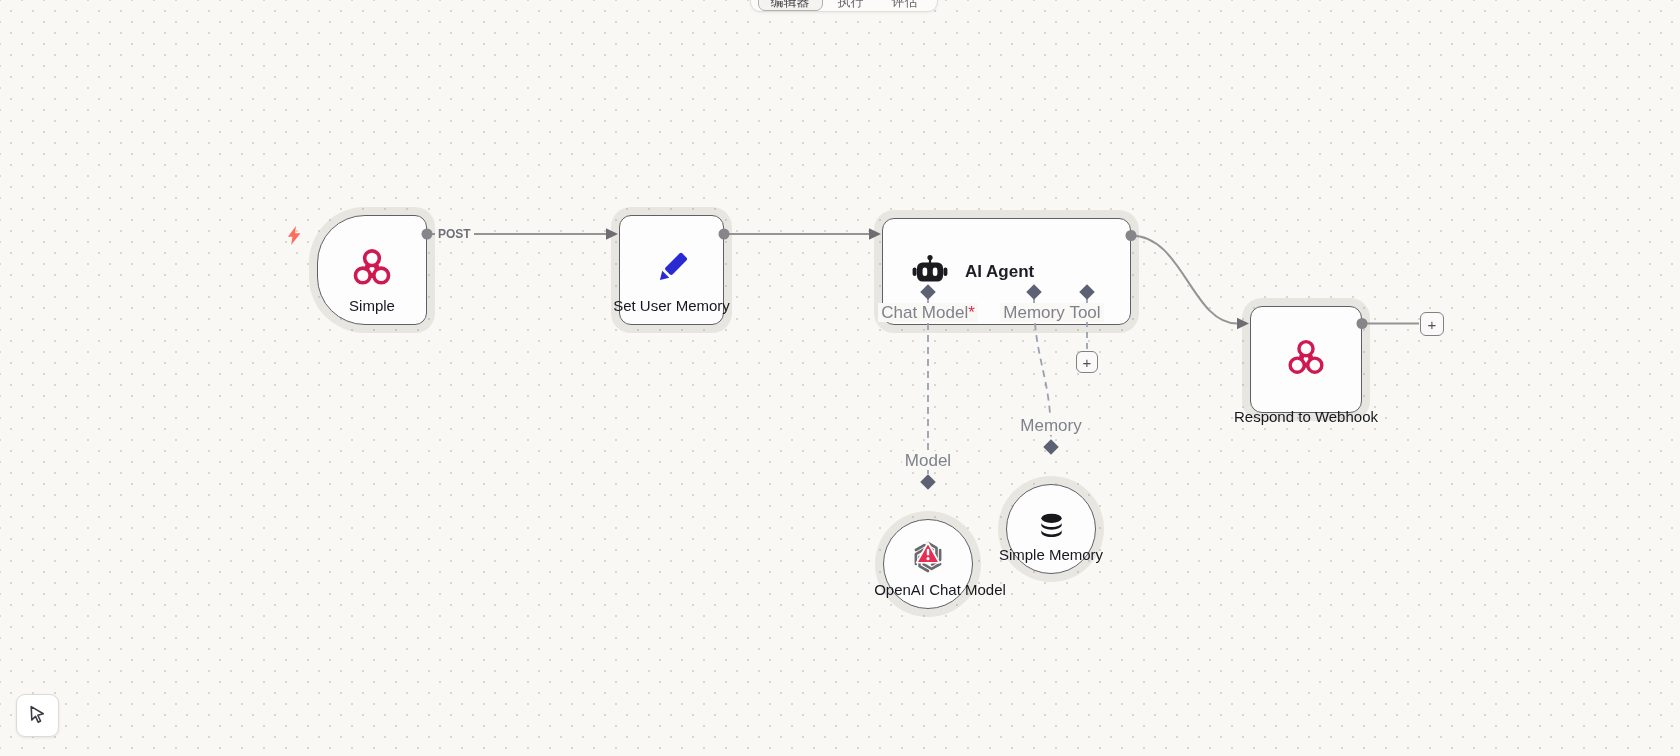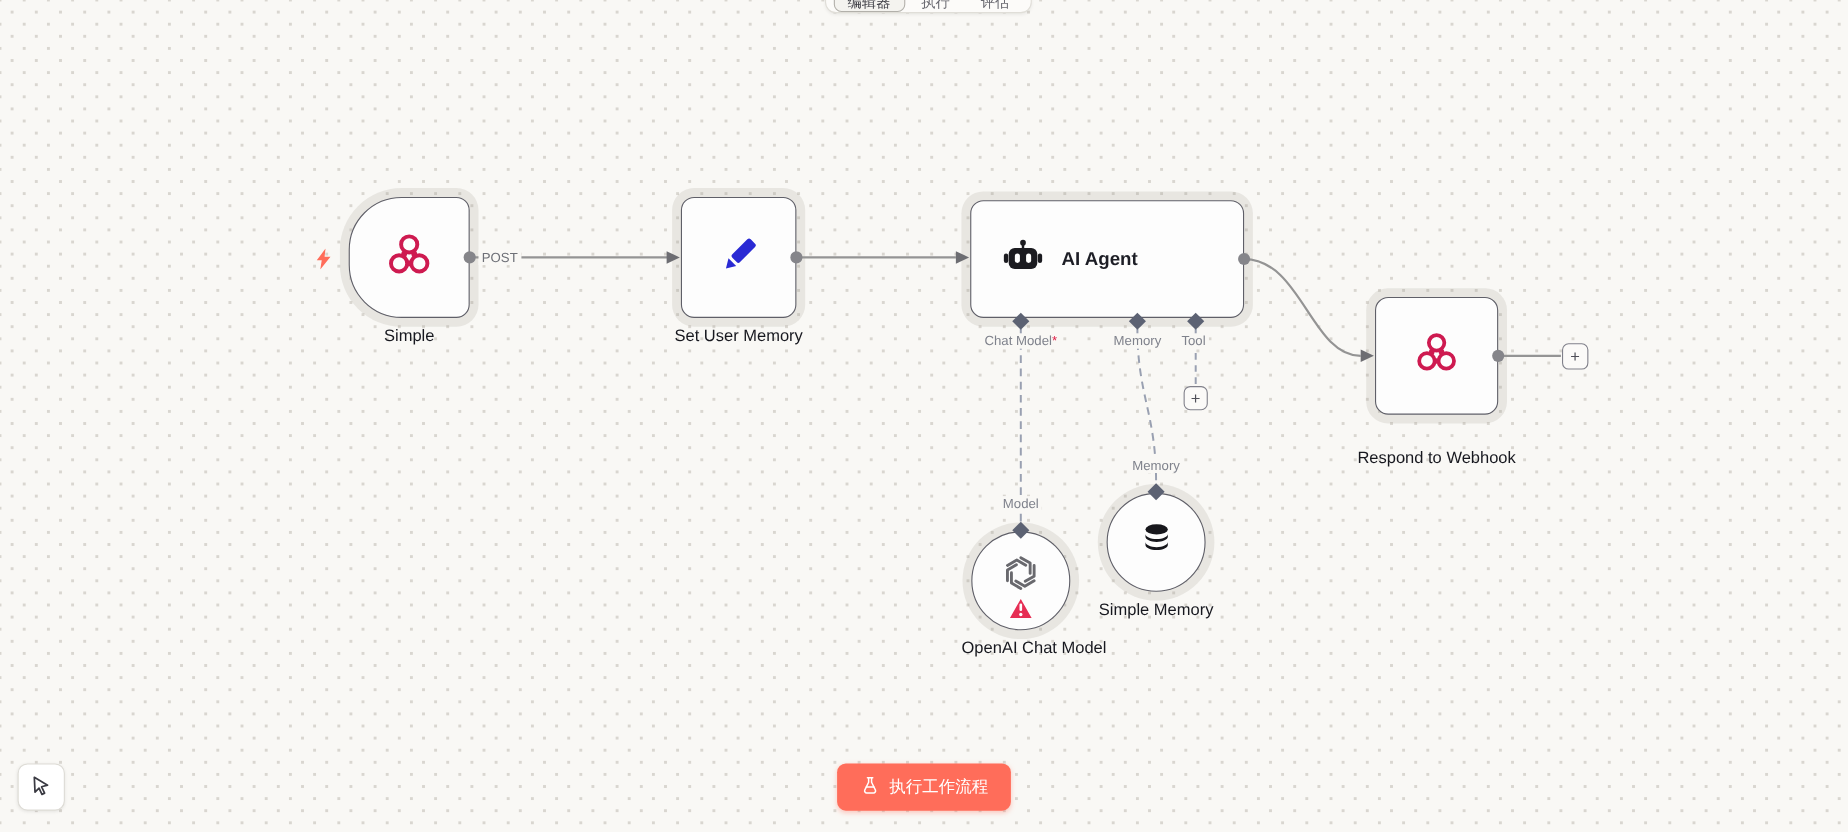--- a/index.html
+++ b/index.html
@@ -34,32 +34,33 @@
     padding: 17px 12px 3px;
   }
 
   
   .node {
     position: absolute; background: #fdfdfd;
     border: 1.7px solid #5f5f68; border-radius: 12px;
     box-shadow: 0 0 0 8px rgba(150,144,132,0.17);
     display: flex; align-items: center; justify-content: center;
     z-index: 10;
+    margin-top: 36px;
   }
   .node.trigger { border-radius: 48px 12px 12px 48px; }
   .node.round { border-radius: 50%; }
   .ai-agent-inner { display: flex; align-items: center; width: 100%; padding-left: 27px; gap: 15px; }
   .ai-agent-title { font-size: 17px; font-weight: 700; color: #1d1e26; }
 
   .nlabel {
     position: absolute; font-size: 15px; color: #17181f; text-align: center;
     z-index: 20; white-space: nowrap;
   }
   .clabel {
-    position: absolute; font-size: 12px; color: #7f828c; text-align: center;
+    position: absolute; font-size: 17px; color: #7f828c; text-align: center;
     z-index: 20; white-space: nowrap;
   }
   .clabel .bg { background: #f9f8f5; padding: 0 3px; }
   .required { color: #e0284e; }
 
   .elabel {
     position: absolute; font-size: 12px; color: #6e7077;
     background: #f9f8f5; padding: 0 3px; z-index: 20;
   }
 
@@ -117,21 +118,21 @@
         <g fill="#ce1a50">
           <circle cx="16" cy="19" r="2.3"></circle>
           <circle cx="24" cy="19" r="2.3"></circle>
           <circle cx="20" cy="26.5" r="2.3"></circle>
         </g>
       </svg>
     </span>
   </div>
   <div class="nlabel" style="left:317px; top:297px; width:110px;">Simple</div>
 
-  <div class="elabel" style="left:435px; top:227px;">POST</div>
+  <div class="elabel" style="left:435px; top:227px;font-weight:bold;">POST</div>
 
   <div class="node" style="left:619px; top:179px; width:105px; height:110px;">
     <span>
       <svg width="44" height="44" viewBox="0 0 40 40">
         <g transform="rotate(45 20 20)" fill="#2a2ad4">
           <rect x="15.5" y="4" width="9" height="21.5" rx="2"></rect>
           <path d="M15.5 28 L20 35.5 L24.5 28 Z"></path>
         </g>
       </svg>
     </span>
@@ -263,30 +264,20 @@
     <circle cx="1131" cy="235.5" r="5.5" fill="#85858a"></circle>
     <circle cx="1362" cy="323.5" r="5.5" fill="#85858a"></circle>
 
     <rect x="922.5" y="286.5" width="11" height="11" transform="rotate(45 928 292)" fill="#5c6273"></rect>
     <rect x="1028.5" y="286.5" width="11" height="11" transform="rotate(45 1034 292)" fill="#5c6273"></rect>
     <rect x="1081.5" y="286.5" width="11" height="11" transform="rotate(45 1087 292)" fill="#5c6273"></rect>
     <rect x="922.5" y="476.5" width="11" height="11" transform="rotate(45 928 482)" fill="#5c6273"></rect>
     <rect x="1045.5" y="441.5" width="11" height="11" transform="rotate(45 1051 447)" fill="#5c6273"></rect>
   </svg>
 
-  <button class="exec-btn">
-    <span>
-      <svg width="18" height="18" viewBox="0 0 20 20" fill="none" stroke="#ffffff" stroke-width="1.5" stroke-linecap="round" stroke-linejoin="round">
-        <path d="M7.3 2.3 h5.4"></path>
-        <path d="M8.5 2.3 v4.5 L4.6 14.7 a2.1 2.1 0 0 0 2 2.9 h6.8 a2.1 2.1 0 0 0 2 -2.9 L11.5 6.8 V2.3"></path>
-        <path d="M6.2 11.6 h7.6"></path>
-      </svg>
-    </span>
-    <span>执行工作流程</span>
-  </button>
 
   <button class="corner-btn">
     <span>
       <svg width="21" height="21" viewBox="0 0 20 20">
         <path d="M4 2.5 L15.5 9.3 L10.3 10.7 L12.9 16.2 L10.6 17.3 L8.1 11.8 L4.6 15.3 Z" fill="none" stroke="#3a3a42" stroke-width="1.5" stroke-linejoin="round"></path>
       </svg>
     </span>
   </button>
 
 </div>

